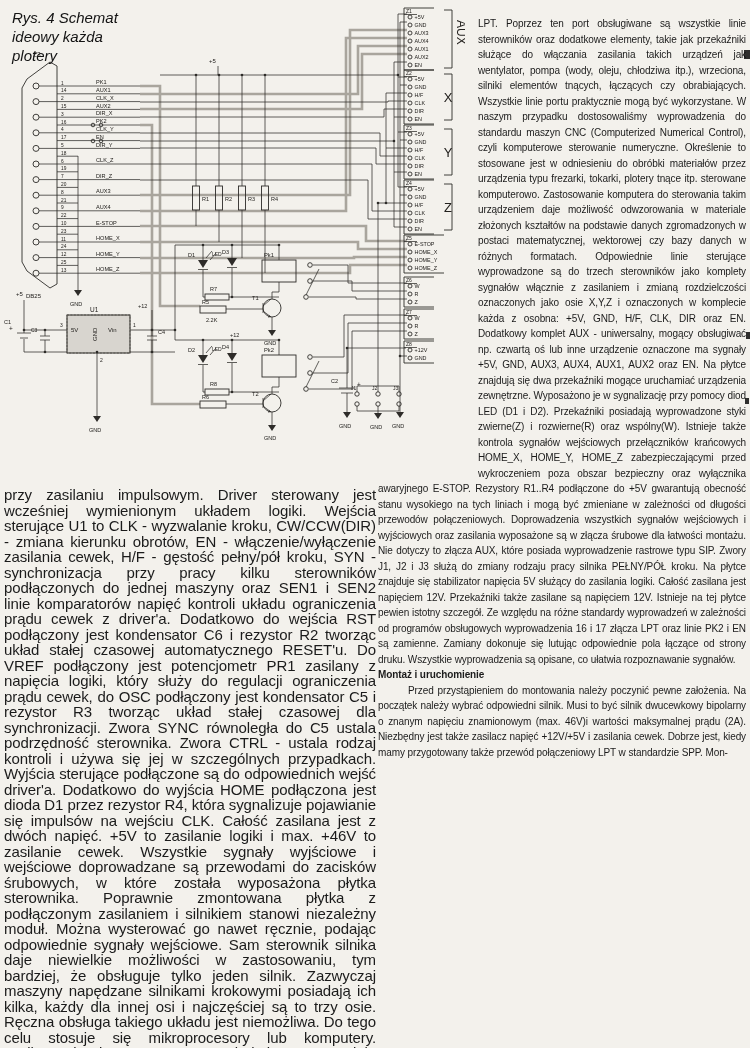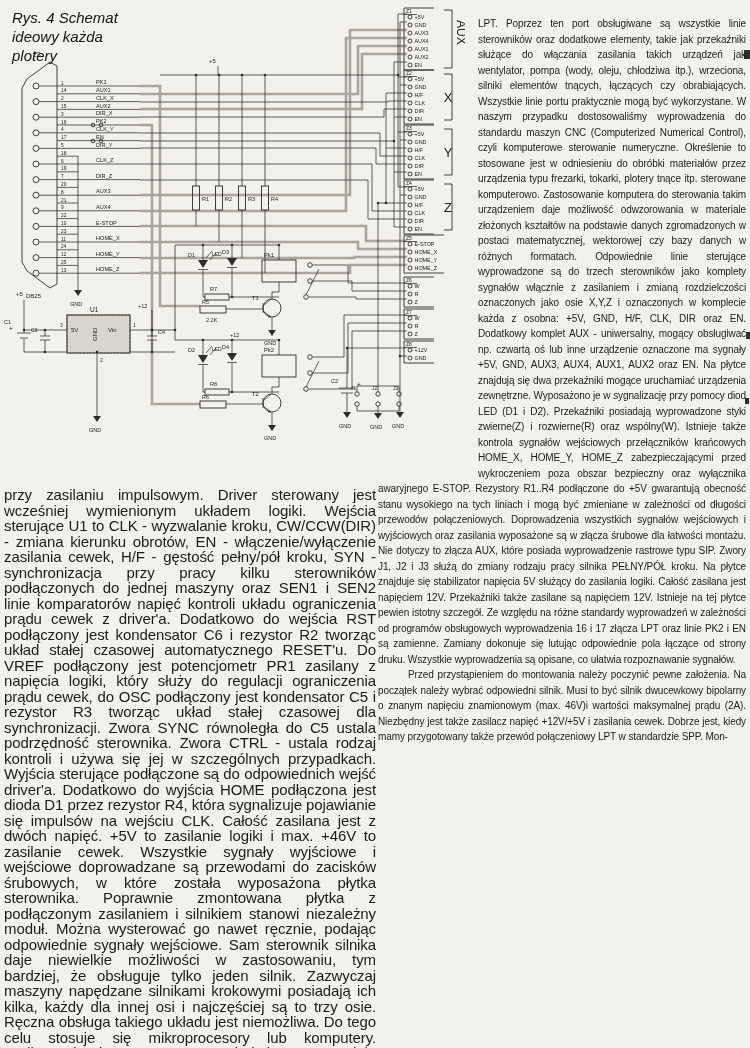--- a/index.html
+++ b/index.html
@@ -474,18 +474,19 @@
   </svg>
 
 <div id="left-col">
   <p>przy zasilaniu impulsowym. Driver sterowany jest wcześniej wymienionym układem logiki. Wejścia sterujące U1 to CLK - wyzwalanie kroku, CW/CCW(DIR) - zmiana kierunku obrotów, EN - włączenie/wyłączenie zasilania cewek, H/F - gęstość pełny/pół kroku, SYN - synchronizacja przy pracy kilku sterowników podłączonych do jednej maszyny oraz SEN1 i SEN2 linie komparatorów napięć kontroli układu ograniczenia prądu cewek z driver'a. Dodatkowo do wejścia RST podłączony jest kondensator C6 i rezystor R2 tworząc układ stałej czasowej automatycznego RESET'u. Do VREF podłączony jest potencjometr PR1 zasilany z napięcia logiki, który służy do regulacji ograniczenia prądu cewek, do OSC podłączony jest kondensator C5 i rezystor R3 tworząc układ stałej czasowej dla synchronizacji. Zwora SYNC równoległa do C5 ustala podrzędność sterownika. Zwora CTRL - ustala rodzaj kontroli i używa się jej w szczególnych przypadkach. Wyjścia sterujące podłączone są do odpowiednich wejść driver'a. Dodatkowo do wyjścia HOME podłączona jest dioda D1 przez rezystor R4, która sygnalizuje pojawianie się impulsów na wejściu CLK. Całość zasilana jest z dwóch napięć. +5V to zasilanie logiki i max. +46V to zasilanie cewek. Wszystkie sygnały wyjściowe i wejściowe doprowadzane są przewodami do zacisków śrubowych, w które została wyposażona płytka sterownika. Poprawnie zmontowana płytka z podłączonym zasilaniem i silnikiem stanowi niezależny moduł. Można wysterować go nawet ręcznie, podając odpowiednie sygnały wejściowe. Sam sterownik silnika daje niewielkie możliwości w zastosowaniu, tym bardziej, że obsługuje tylko jeden silnik. Zazwyczaj maszyny napędzane silnikami krokowymi posiadają ich kilka, każdy dla innej osi i najczęściej są to trzy osie. Ręczna obsługa takiego układu jest niemożliwa. Do tego celu stosuje się mikroprocesory lub komputery. Podłączenie do PC'ta wymaga dodatkowego modułu łączącego kilka sterowników.</p>
   <p>Drugą częścią układu jest właśnie moduł bazowy. Na płytce modułu znajduje się gniazdo przyłącza portu równoległego</p>
 </div>
 
 <div id="right-col">
   <div class="wrap-spacer"></div>
   <p>LPT. Poprzez ten port obsługiwane są wszystkie linie sterowników oraz dodatkowe elementy, takie jak przekaźniki służące do włączania zasilania takich urządzeń jak wentylator, pompa (wody, oleju, chłodziwa itp.), wrzeciona, silniki elementów tnących, łączących czy obrabiających. Wszystkie linie portu praktycznie mogą być wykorzystane. W naszym przypadku dostosowaliśmy wyprowadzenia do standardu maszyn CNC (Computerized Numerical Control), czyli komputerowe sterowanie numeryczne. Określenie to stosowane jest w odniesieniu do obróbki materiałów przez urządzenia typu frezarki, tokarki, plotery tnące itp. sterowane komputerowo. Zastosowanie komputera do sterowania takim urządzeniem daje możliwość odwzorowania w materiale złożonych kształtów na podstawie danych zgromadzonych w postaci matematycznej, wektorowej czy bazy danych w różnych formatach. Odpowiednie linie sterujące wyprowadzone są do trzech sterowników jako komplety sygnałów włącznie z zasilaniem i zmianą rozdzielczości oznaczonych jako osie X,Y,Z i oznaczonych w komplecie każda z osobna: +5V, GND, H/F, CLK, DIR oraz EN. Dodatkowy komplet AUX - uniwersalny, mogący obsługiwać np. czwartą oś lub inne urządzenie oznaczone ma sygnały +5V, GND, AUX3, AUX4, AUX1, AUX2 oraz EN. Na płytce znajdują się dwa przekaźniki mogące uruchamiać urządzenia zewnętrzne. Wyposażono je w sygnalizację przy pomocy diod LED (D1 i D2). Przekaźniki posiadają wyprowadzone styki zwierne(Z) i rozwierne(R) oraz wspólny(W). Istnieje także kontrola sygnałów wejściowych przełączników krańcowych HOME_X, HOME_Y, HOME_Z zabezpieczającymi przed wykroczeniem poza obszar bezpieczny oraz wyłącznika awaryjnego E-STOP. Rezystory R1..R4 podłączone do +5V gwarantują obecność stanu wysokiego na tych liniach i mogą być zmieniane w zależności od długości przewodów połączeniowych. Doprowadzenia wszystkich sygnałów wejściowych i wyjściowych oraz zasilania wyposażone są w złącza śrubowe dla łatwości montażu. Nie dotyczy to złącza AUX, które posiada wyprowadzenie rastrowe typu SIP. Zwory J1, J2 i J3 służą do zmiany rodzaju pracy silnika PEŁNY/PÓŁ kroku. Na płytce znajduje się stabilizator napięcia 5V służący do zasilania logiki. Całość zasilana jest napięciem 12V. Przekaźniki także zasilane są napięciem 12V. Istnieje na tej płytce pewien istotny szczegół. Ze względu na różne standardy wyprowadzeń w zależności od programów obsługowych wyprowadzenia 16 i 17 złącza LPT oraz linie PK2 i EN są zamienne. Zamiany dokonuje się lutując odpowiednie pola łączące od strony druku. Wszystkie wyprowadzenia są opisane, co ułatwia rozpoznawanie sygnałów.</p>
+  <p id="rc-heading">Montaż i uruchomienie</p>
   <p id="rc-p2">Przed przystąpieniem do montowania należy poczynić pewne założenia. Na początek należy wybrać odpowiedni silnik. Musi to być silnik dwucewkowy bipolarny o znanym napięciu znamionowym (max. 46V)i wartości maksymalnej prądu (2A). Niezbędny jest także zasilacz napięć +12V/+5V i zasilania cewek. Dobrze jest, kiedy mamy przygotowany także przewód połączeniowy LPT w standardzie SPP. Mon-</p>
 </div>
 
 <div class="mark" style="left:744px;top:50px;width:6px;height:9px;"></div>
 <div class="mark" style="left:746px;top:332px;width:4px;height:7px;"></div>
 <div class="mark" style="left:745px;top:398px;width:4px;height:6px;"></div>
 
 </body></html>

